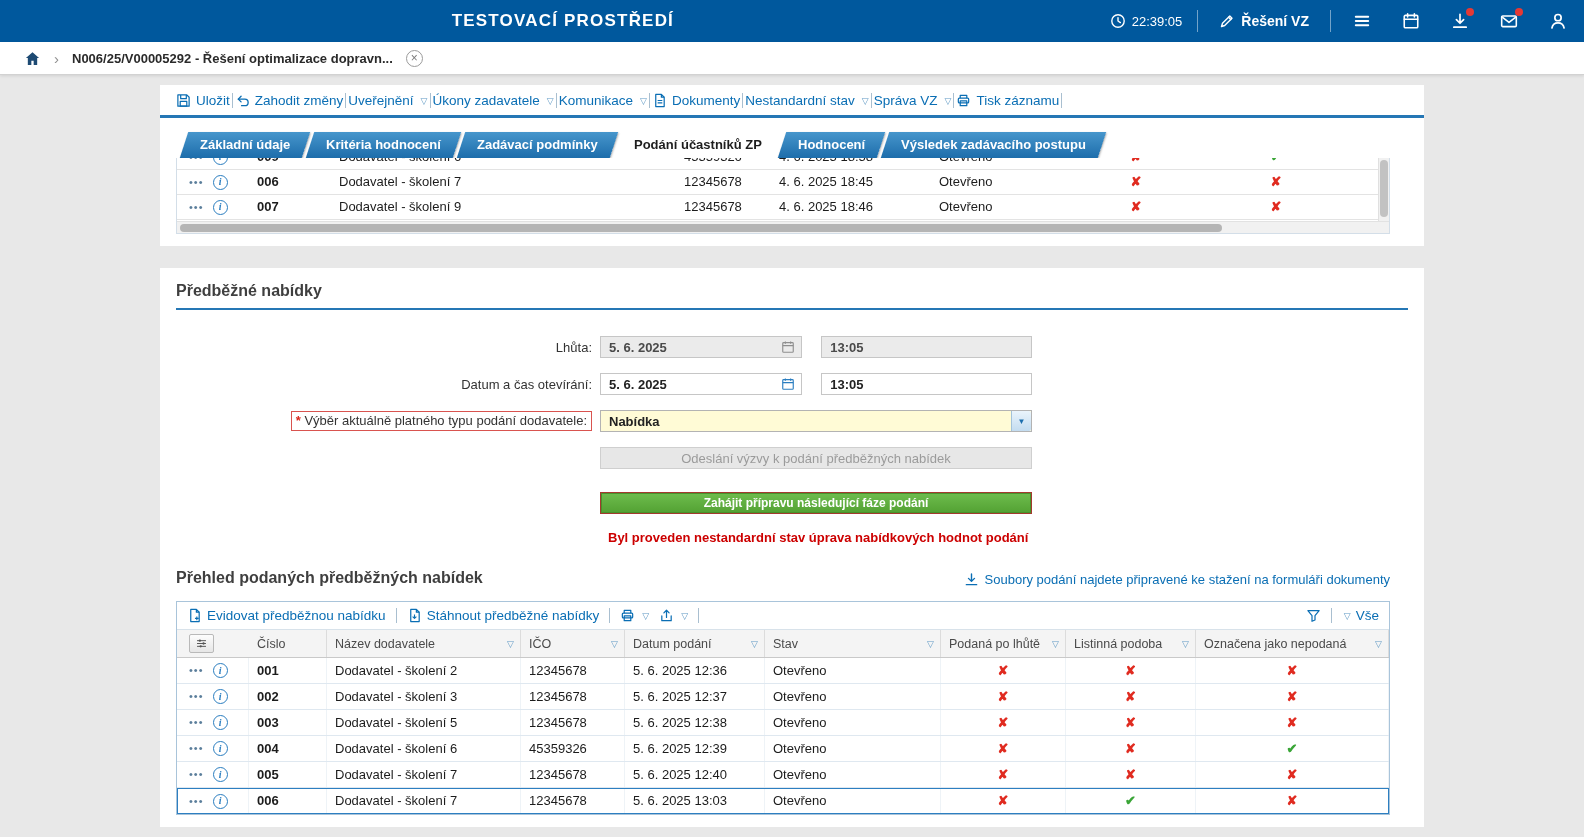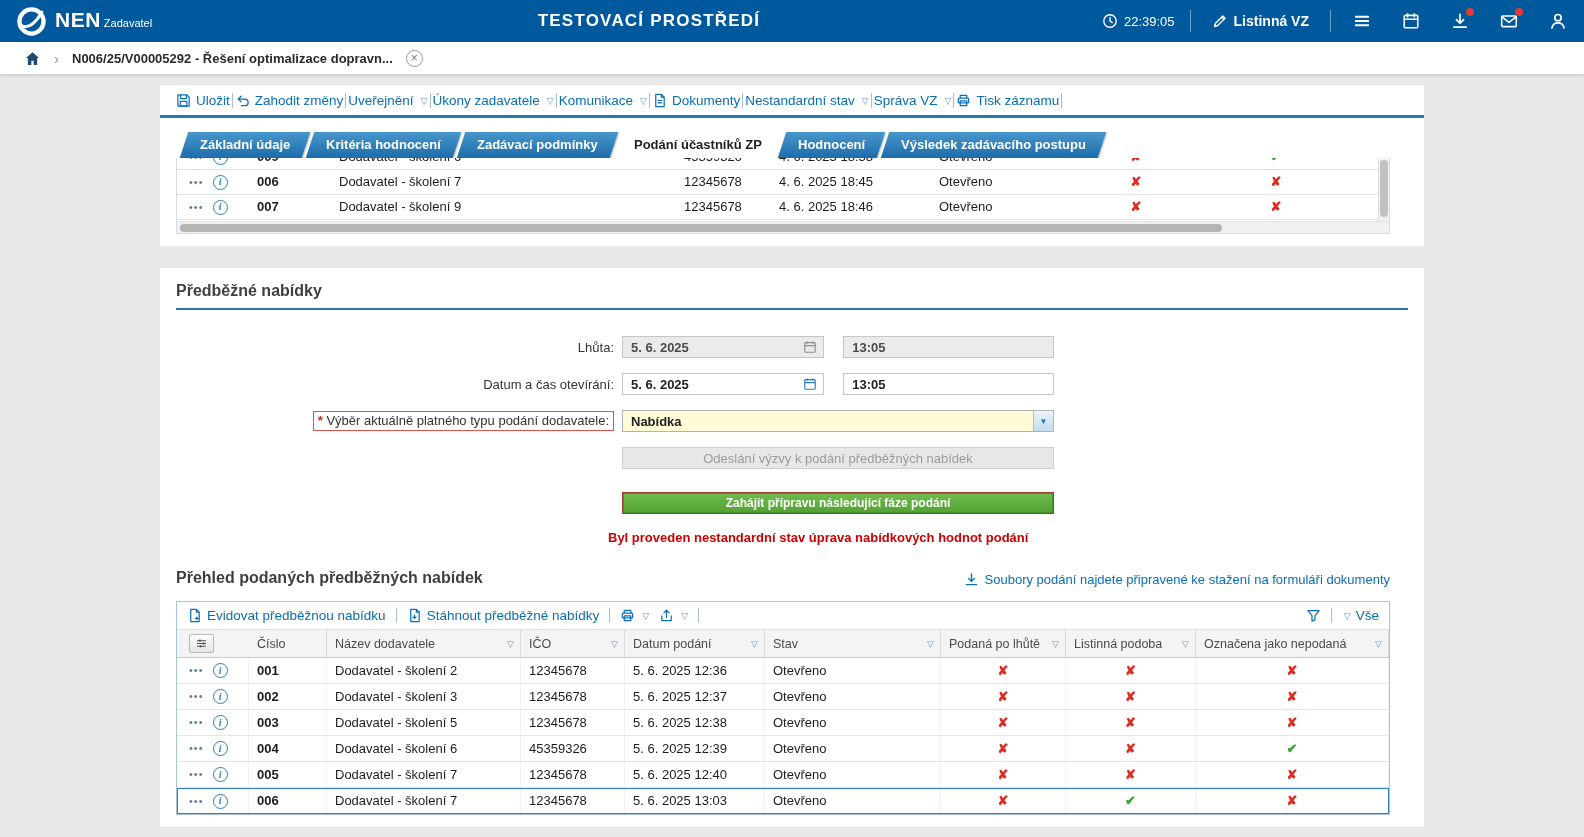--- a/index.html
+++ b/index.html
@@ -68,21 +68,21 @@
   .vscroll { position:absolute; right:0; top:0; bottom:0; width:11px; background:#f1f1f1; border-left:1px solid #e0e0e0; cursor:pointer; }
   .vthumb { position:absolute; left:1px; right:1px; top:2px; bottom:4px; background:#c2c2c2; border-radius:4px; }
   .hscroll { height:12px; background:#f1f1f1; border-top:1px solid #e2e2e2; position:relative; cursor:pointer; }
   .hthumb { position:absolute; left:3px; top:2px; height:8px; width:86%; background:#b5b5b5; border-radius:4px; }
 
   
   .block2 { margin-top:22px; padding:14px 0 12px; }
   .sect { margin:0 16px; padding-bottom:8px; border-bottom:2px solid #2577b5; color:#3f3f3f; font-size:16px; font-weight:bold; }
 
   .form { margin-top:26px; }
-  .frow { display:flex; align-items:center; margin-bottom:15px;margin-left:22px; }
+  .frow { display:flex; align-items:center; margin-bottom:15px; }
   .flabel { width:440px; text-align:right; padding-right:8px; font-size:13px; color:#333; flex:none; }
   .fctrl { display:flex; gap:19px; width:432px; }
   .input { height:22px; border:1px solid #c6c6c6; background:#fff; display:flex; align-items:center; padding:0 6px 0 8px; font-size:13px; font-weight:bold; color:#222; cursor:text; }
   .input.date { width:210px; justify-content:space-between; }
   .input.time { width:219px; }
   .input.dis { background:#ebebeb; color:#4a4a4a; cursor:default; }
   .cal-blue { color:#2b7ec0; } .cal-gray { color:#8e8e8e; }
   .btn-gray { width:432px; height:22px; background:#e7e7e7; border:1px solid #cfcfcf; color:#9b9b9b; font-size:13px; font-family:inherit; cursor:default; }
   .reqbox { display:inline-block; border:1px solid #d9534f; padding:1px 4px 2px; }
   .req { color:#d9251c; font-weight:bold; }
@@ -113,46 +113,36 @@
   .t2 .cell { border-right:1px solid #eef3f7; }
   .t2 .c-ic { border-right:1px solid #eef3f7; }
   .row.selected { outline:1.5px solid #2d7fc1; outline-offset:-1.5px; }
   .t2-cislo{width:78px;} .t2-nazev{width:194px;} .t2-ico{width:104px;} .t2-datum{width:140px;} .t2-stav{width:176px;} .t2-m{width:125px;} .t2-m2{width:130px;} .t2-m3{flex:1;}
   .th.w-cislo{width:78px;gap:34px;} .th.w-nazev{width:194px;align-items:center;} .th.w-ico{width:104px;} .th.w-datum{width:140px;} .th.w-stav{width:176px;} .th.w-m{width:125px;} .th.w-m2{width:130px;} .th.w-m3{flex:1;}
 </style>
 </head>
 <body>
 
 <header class="topbar">
-  <div class="brand">
-    <svg class="logo" viewBox="0 0 36 36">
-      <circle cx="18" cy="18" r="14" fill="none" stroke="#ffffff" stroke-width="5"></circle>
-      <path d="M7 23 C 15 27, 24 18, 30 7" fill="none" stroke="#ffffff" stroke-width="3.5" stroke-linecap="round"></path>
-    </svg>
-    <div class="brand-txt">
-      <span class="brand-name">NEN</span>
-      <span class="brand-sub">Zadavatel</span>
-    </div>
-  </div>
   <div class="env">TESTOVACÍ PROSTŘEDÍ</div>
   <div class="actions">
     <div class="clock">
       <svg viewBox="0 0 16 16" width="16" height="16" fill="none" stroke="currentColor" stroke-width="1.4" stroke-linecap="round">
         <circle cx="8" cy="8" r="6.2"></circle>
           <path d="M8 4.6V8l2.4 1.6"></path>
       </svg>
       <span>22:39:05</span>
     </div>
     <span class="vsep"></span>
     <button class="create">
       <svg viewBox="0 0 16 16" width="16" height="16" fill="none" stroke="currentColor" stroke-width="1.4" stroke-linecap="round" stroke-linejoin="round">
         <path d="M2.5 13.5l1-3.2 7.3-7.3 2.2 2.2-7.3 7.3z"></path>
           <path d="M9.6 4.2l2.2 2.2"></path>
       </svg>
-      <span>Listinná VZ</span>
+      <span>Řešení VZ</span>
     </button>
     <span class="vsep"></span>
     <div class="icnrow">
       <button class="iconbtn">
         <svg viewBox="0 0 16 16" fill="none" stroke="currentColor" stroke-width="1.8" stroke-linecap="round">
           <path d="M2.5 4.2h11M2.5 8h11M2.5 11.8h11"></path>
         </svg>
       </button>
       <button class="iconbtn">
         <svg viewBox="0 0 16 16" fill="none" stroke="currentColor" stroke-width="1.4" stroke-linecap="round">

